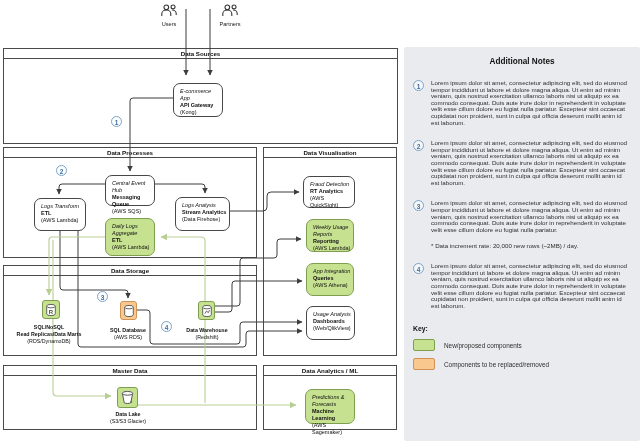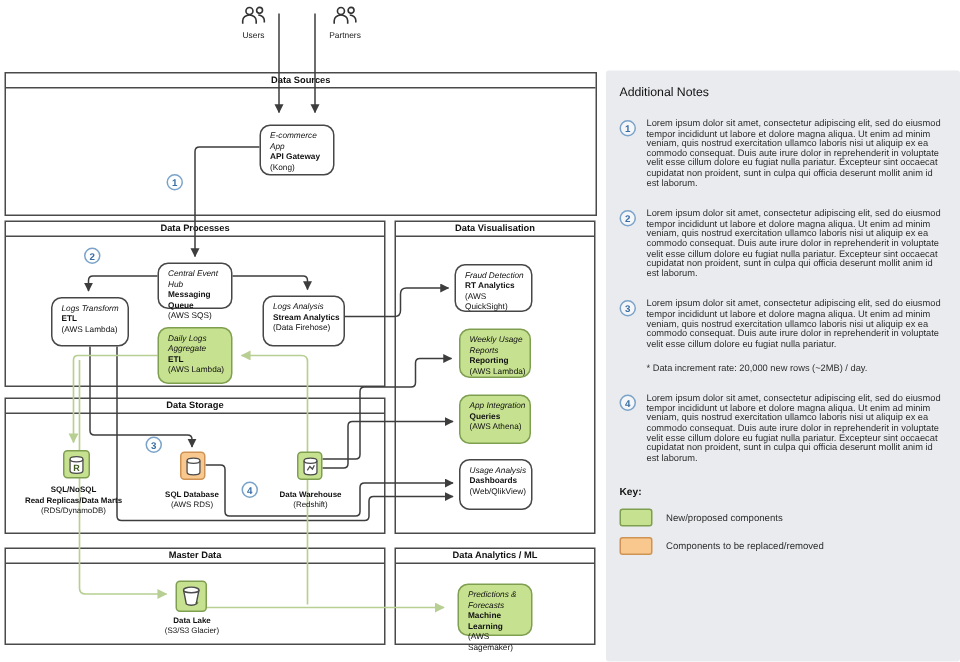--- a/index.html
+++ b/index.html
@@ -35,21 +35,21 @@
   .step{
     position:absolute;width:11px;height:11px;border-radius:50%;background:#fdfefe;
     border:1px solid #7ba3c9;color:#3a6ea5;font-size:6.5px;line-height:11px;
     text-align:center;z-index:4;box-sizing:border-box;font-weight:bold;
   }
   
   .notes-panel{
     position:absolute;left:404px;top:47px;width:236px;height:394px;
     background:#e9ebee;border-radius:2px;box-sizing:border-box;padding:8px 9px 0 9px;
   }
-  .notes-title{font-weight:normal;font-size:8.2px;text-align:left;margin:2px 0 14px 0;color:#111;}
+  .notes-title{font-weight:bold;font-size:8.2px;text-align:center;margin:2px 0 14px 0;color:#111;}
   .note{display:flex;gap:7px;margin-bottom:14px;}
   .note-num{
     flex:0 0 11px;width:11px;height:11px;border-radius:50%;border:1px solid #7ba3c9;
     color:#3a6ea5;font-size:6.5px;line-height:11px;text-align:center;font-weight:bold;
     box-sizing:border-box;background:#f4f6f8;
   }
   .note-text{font-size:6.2px;line-height:6.6px;color:#2e2e2e;text-align:left;}
   .note-extra{margin-top:9px;font-size:6.2px;color:#2e2e2e;}
   .key{margin-top:16px;}
   .key-label{font-weight:bold;font-size:6.8px;margin-bottom:7px;color:#111;}

